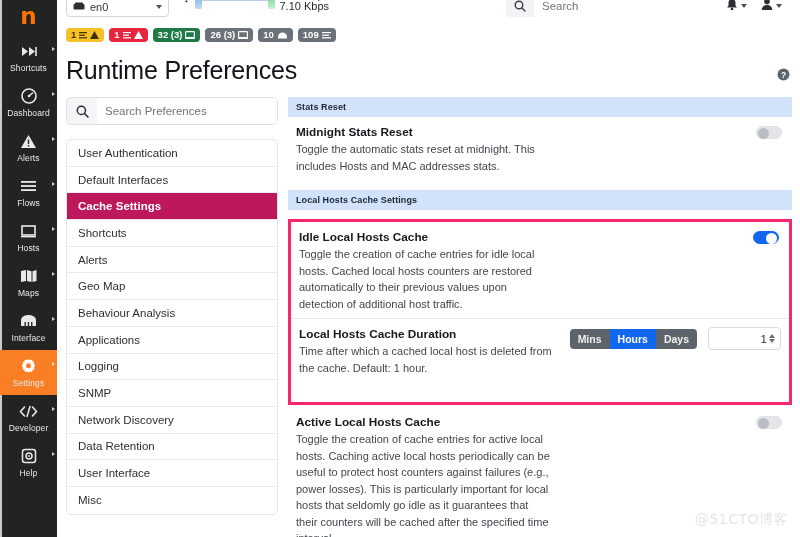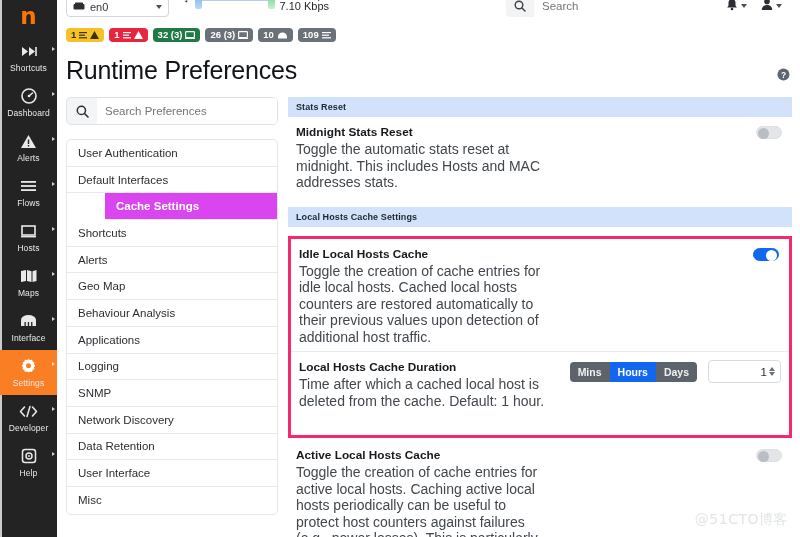--- a/index.html
+++ b/index.html
@@ -134,30 +134,30 @@
     font-size: 11.5px; color: #70757a; padding-left: 8px;
     font-family: "Liberation Sans", sans-serif;
   }
 
   .pref-list { border: 1px solid #e3e5e8; border-radius: 5px; overflow: hidden; background: #fff; }
   .pref-item {
     height: 26.7px; display: flex; align-items: center; padding-left: 11px;
     font-size: 11.5px; color: #2b2f33; border-bottom: 1px solid #e8eaed;
   }
   .pref-item:last-child { border-bottom: none; }
-  .pref-item.active { background: #d946ef; color: #fff; font-weight: bold; margin-left: 38px; }
+  .pref-item.active { background: #be185d; color: #fff; font-weight: bold; }
 
   
   .sec-head {
     background: #d3e2fb; color: #1d2733; font-size: 9px; font-weight: bold;
     padding: 5px 8px; letter-spacing: .1px;
   }
   .setting { padding: 8px 8px 6px 8px; position: relative; background: #fff; }
   .setting-title { font-size: 11.8px; font-weight: bold; color: #16191d; margin-bottom: 2px; }
-  .setting-desc { font-size: 14px; color: #41474d; line-height: 16.5px; max-width: 255px; }
+  .setting-desc { font-size: 11px; color: #41474d; line-height: 16.5px; max-width: 255px; }
   .setting-ctl { position: absolute; right: 10px; top: 9px; }
 
   .toggle {
     width: 26px; height: 13px; border-radius: 7px; background: #e3e5e8;
     position: relative; border: 1px solid #dcdfe3;
   }
   .toggle .knob {
     position: absolute; top: 1px; left: 1px; width: 11px; height: 11px;
     border-radius: 50%; background: #b9bec4;
   }

